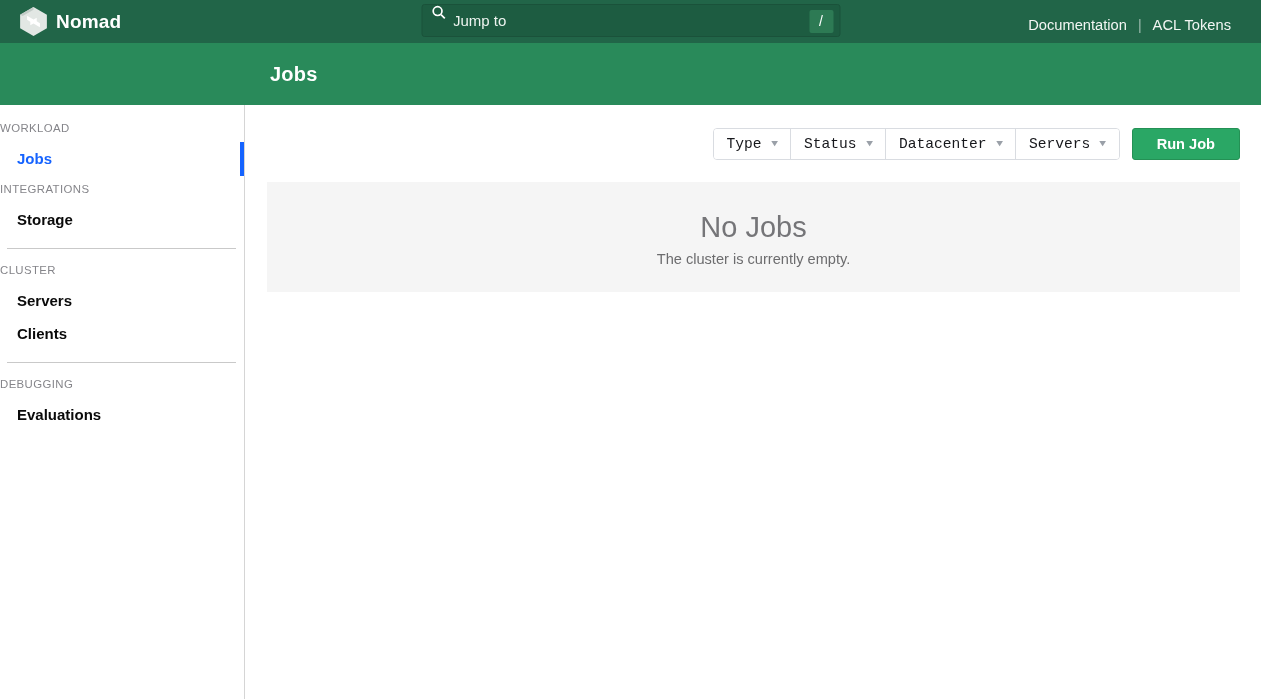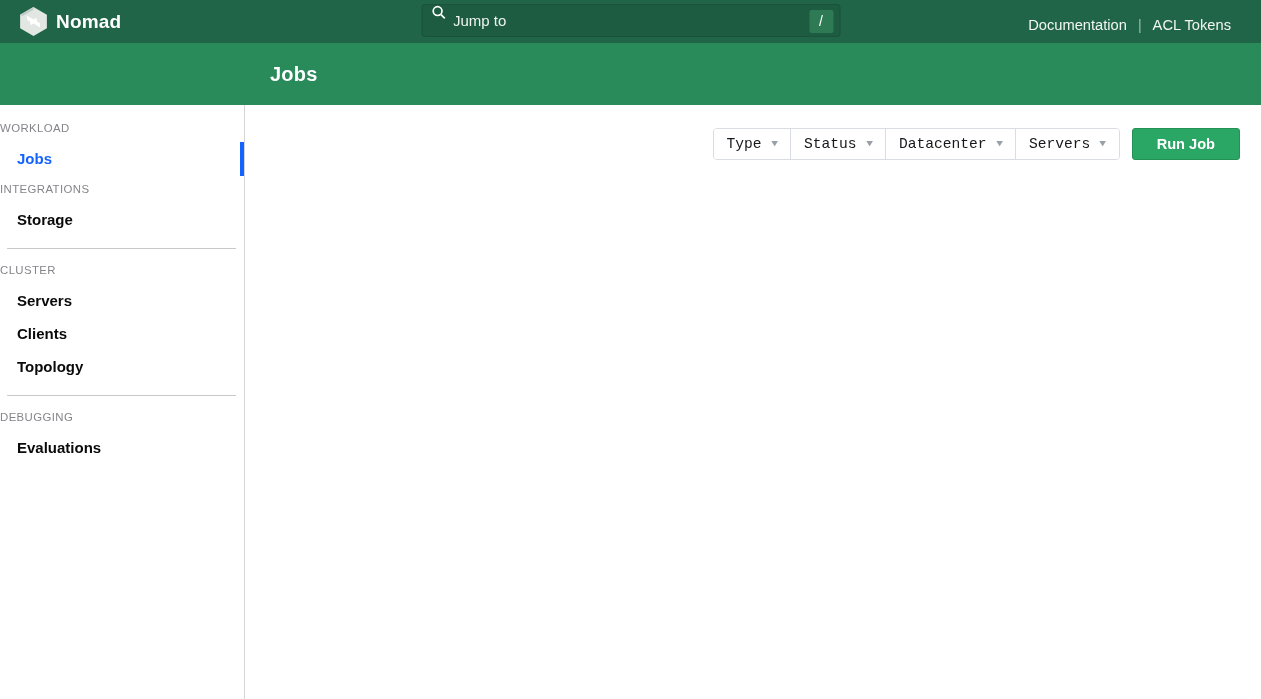--- a/index.html
+++ b/index.html
@@ -164,21 +164,20 @@
 
   <aside class="sidebar" id="sidebar">
       <div class="section-label">WORKLOAD</div>
       <a class="side-item active">Jobs</a>
       <div class="section-label">INTEGRATIONS</div>
       <a class="side-item">Storage</a>
       <hr class="side-divider">
       <div class="section-label">CLUSTER</div>
       <a class="side-item">Servers</a>
       <a class="side-item">Clients</a>
-      <a class="side-item">Topology</a>
       <hr class="side-divider">
       <div class="section-label">DEBUGGING</div>
       <a class="side-item">Evaluations</a>
     </aside>
 
   <main class="main">
     <div class="toolbar">
       <div class="filter-group" id="filters">
           <button class="filter-btn">
             <span>Type</span>
@@ -193,15 +192,19 @@
             <span class="caret">▼</span>
           </button>
           <button class="filter-btn">
             <span>Servers</span>
             <span class="caret">▼</span>
           </button>
         </div>
       <button class="run-job">Run Job</button>
     </div>
 
+    <section class="empty">
+      <h2>No Jobs</h2>
+      <p>The cluster is currently empty.</p>
+    </section>
   </main>
 
 </div>
 
 </body></html>

